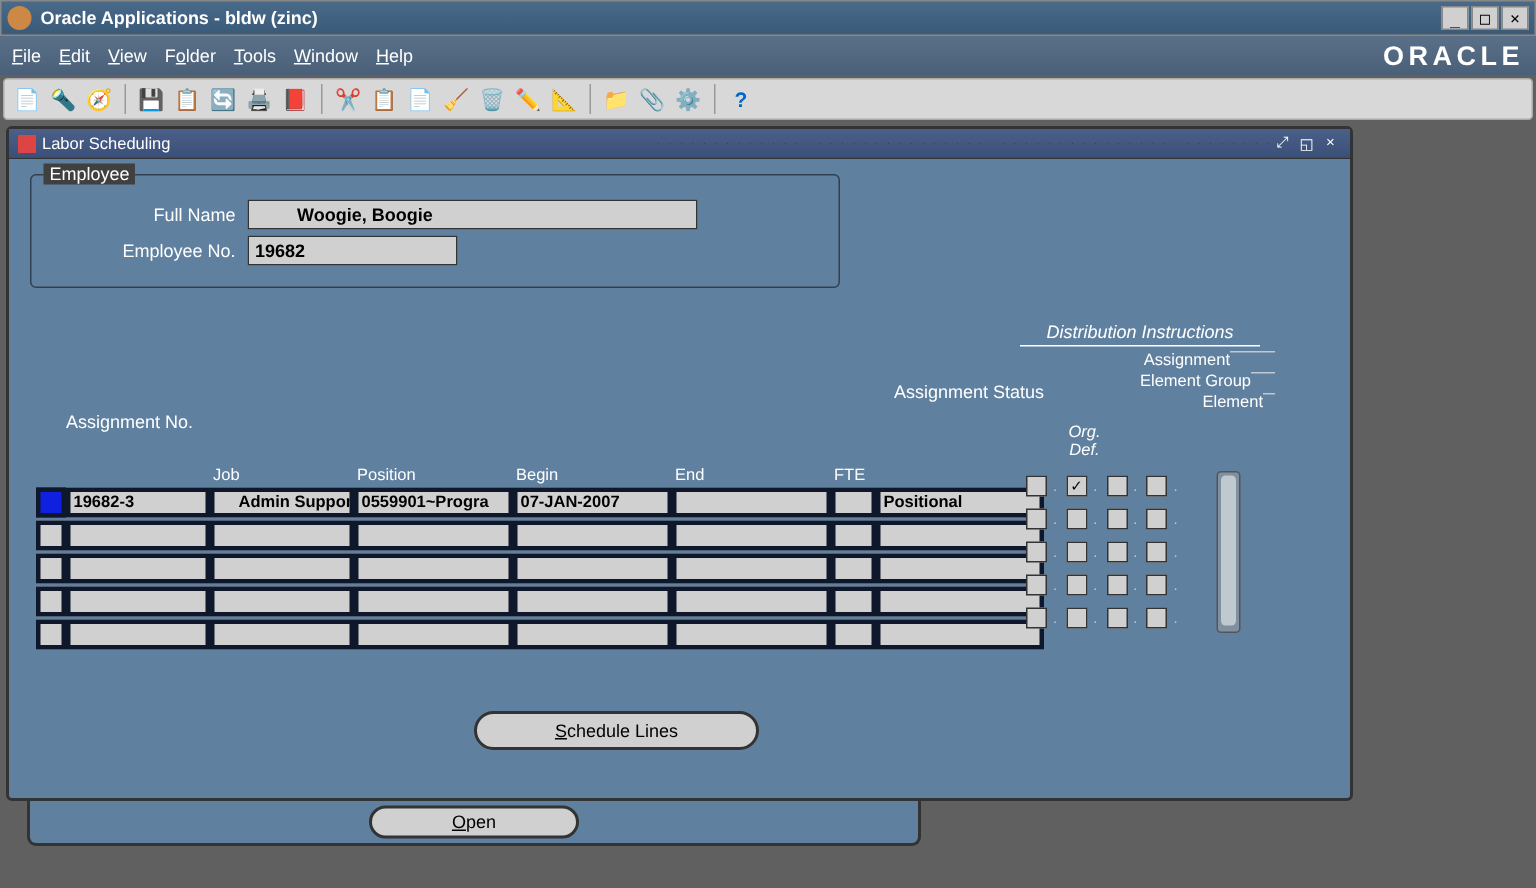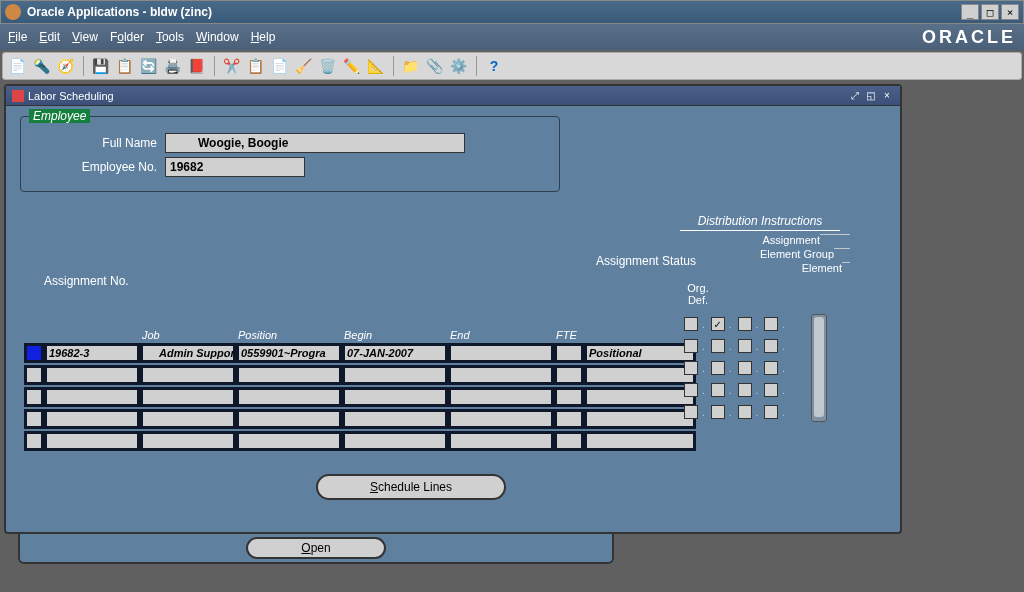--- a/index.html
+++ b/index.html
@@ -24,36 +24,36 @@
 .form-title { background: linear-gradient(to bottom, #4a6088, #3a5078); height: 20px; display: flex; align-items: center; padding: 0 6px; border-bottom: 1px solid #333; }
 .form-title-icon { width: 12px; height: 12px; background: #d44; margin-right: 4px; }
 .form-title-text { color: #fff; font-size: 11px; flex: 1; }
 .form-title-dots { flex: 1; color: #304050; letter-spacing: 2px; font-size: 6px; overflow: hidden; white-space: nowrap; }
 .form-winbtns { display: flex; gap: 2px; }
 .form-winbtn { width: 14px; height: 14px; color: #fff; font-size: 10px; display: flex; align-items: center; justify-content: center; cursor: pointer; }
 
 .form-body { padding: 10px 14px; color: #fff; font-size: 11px; }
 
 .employee-section { border: 1px solid #304050; border-radius: 4px; padding: 12px 14px 14px; width: 540px; position: relative; }
-.section-label { position: absolute; top: -8px; left: 8px; background: #15803d; padding: 0 4px; color: #fff; font-size: 12px; font-style: italic; }
+.section-label { position: absolute; top: -8px; left: 8px; background: #404040; padding: 0 4px; color: #fff; font-size: 12px; }
 .field-row { display: flex; align-items: center; margin-top: 4px; }
 .field-label { width: 130px; text-align: right; padding-right: 8px; color: #fff; font-size: 12px; }
 .field-input { background: #d0d0d0; border: 1px solid #333; height: 20px; padding: 0 4px; font-size: 12px; color: #000; font-weight: bold; }
 .full-name { width: 300px; padding-left: 32px; }
 .emp-no { width: 140px; }
 
 .dist-label { position: absolute; right: 60px; top: 128px; color: #fff; font-size: 12px; border-bottom: 1px solid #fff; padding-bottom: 2px; width: 160px; text-align: center; font-style: italic; }
 .sub-labels { position: absolute; right: 50px; top: 148px; display: flex; flex-direction: column; align-items: flex-end; gap: 2px; color: #fff; font-size: 11px; }
 .sub-label { display: flex; align-items: flex-start; }
 .sub-line { border-bottom: 1px solid #c0c8d0; height: 1px; }
 
 .assign-status-label { position: absolute; left: 580px; top: 168px; color: #fff; font-size: 12px; width: 120px; text-align: center; }
 .assign-no-label { position: absolute; left: 38px; top: 188px; color: #fff; font-size: 12px; }
 
-.grid { position: absolute; left: 18px; top: 243px; font-style: italic; }
+.grid { position: absolute; left: 18px; top: 225px; }
 .grid-headers { display: flex; margin-bottom: 2px; }
 .grid-header { color: #fff; font-size: 11px; padding-left: 2px; }
 .gh-sel { width: 20px; }
 .gh-assign { width: 96px; }
 .gh-job { width: 96px; }
 .gh-pos { width: 106px; }
 .gh-begin { width: 106px; }
 .gh-end { width: 106px; }
 .gh-fte { width: 30px; }
 .gh-status { width: 96px; }
@@ -68,21 +68,21 @@
 .gc-pos { width: 106px; }
 .gc-begin { width: 106px; }
 .gc-end { width: 106px; }
 .gc-fte { width: 30px; }
 .gc-status { width: 112px; }
 
 .checks-area { position: absolute; left: 678px; top: 228px; }
 .check-row { display: flex; gap: 10px; height: 20px; margin-bottom: 2px; align-items: center; }
 .chk { width: 14px; height: 14px; background: #d0d0d0; border: 1px solid #333; cursor: pointer; display: flex; align-items: center; justify-content: center; font-size: 10px; color: #000; }
 .dot { color: #c0c8d0; font-size: 10px; margin-left: -6px; margin-right: -4px; }
-.org-header { position: absolute; left: 677px; top: 196px; color: #fff; font-size: 11px; width: 30px; text-align: center; line-height: 12px; }
+.org-header { position: absolute; left: 702px; top: 196px; color: #fff; font-size: 11px; width: 30px; text-align: center; line-height: 12px; font-style: italic; }
 
 .scroll-track { position: absolute; left: 805px; top: 228px; width: 16px; height: 108px; background: #8090a0; border: 1px solid #555; border-radius: 3px; }
 .scroll-thumb { position: absolute; top: 2px; left: 2px; right: 2px; height: 100px; background: #c0c8d0; border-radius: 3px; }
 
 .schedule-btn { position: absolute; left: 310px; top: 388px; width: 190px; height: 26px; background: #d0d0d0; border: 2px solid #333; border-radius: 13px; cursor: pointer; font-size: 12px; display: flex; align-items: center; justify-content: center; }
 .schedule-btn u { text-decoration: underline; }
 
 .open-container { position: absolute; left: 18px; top: 534px; width: 596px; height: 30px; background: #6080a0; border: 2px solid #333; border-top: none; border-radius: 0 0 6px 6px; display: flex; align-items: center; justify-content: center; }
 .open-btn { width: 140px; height: 22px; background: #d0d0d0; border: 2px solid #333; border-radius: 11px; cursor: pointer; font-size: 12px; display: flex; align-items: center; justify-content: center; }
 .open-btn u { text-decoration: underline; }

